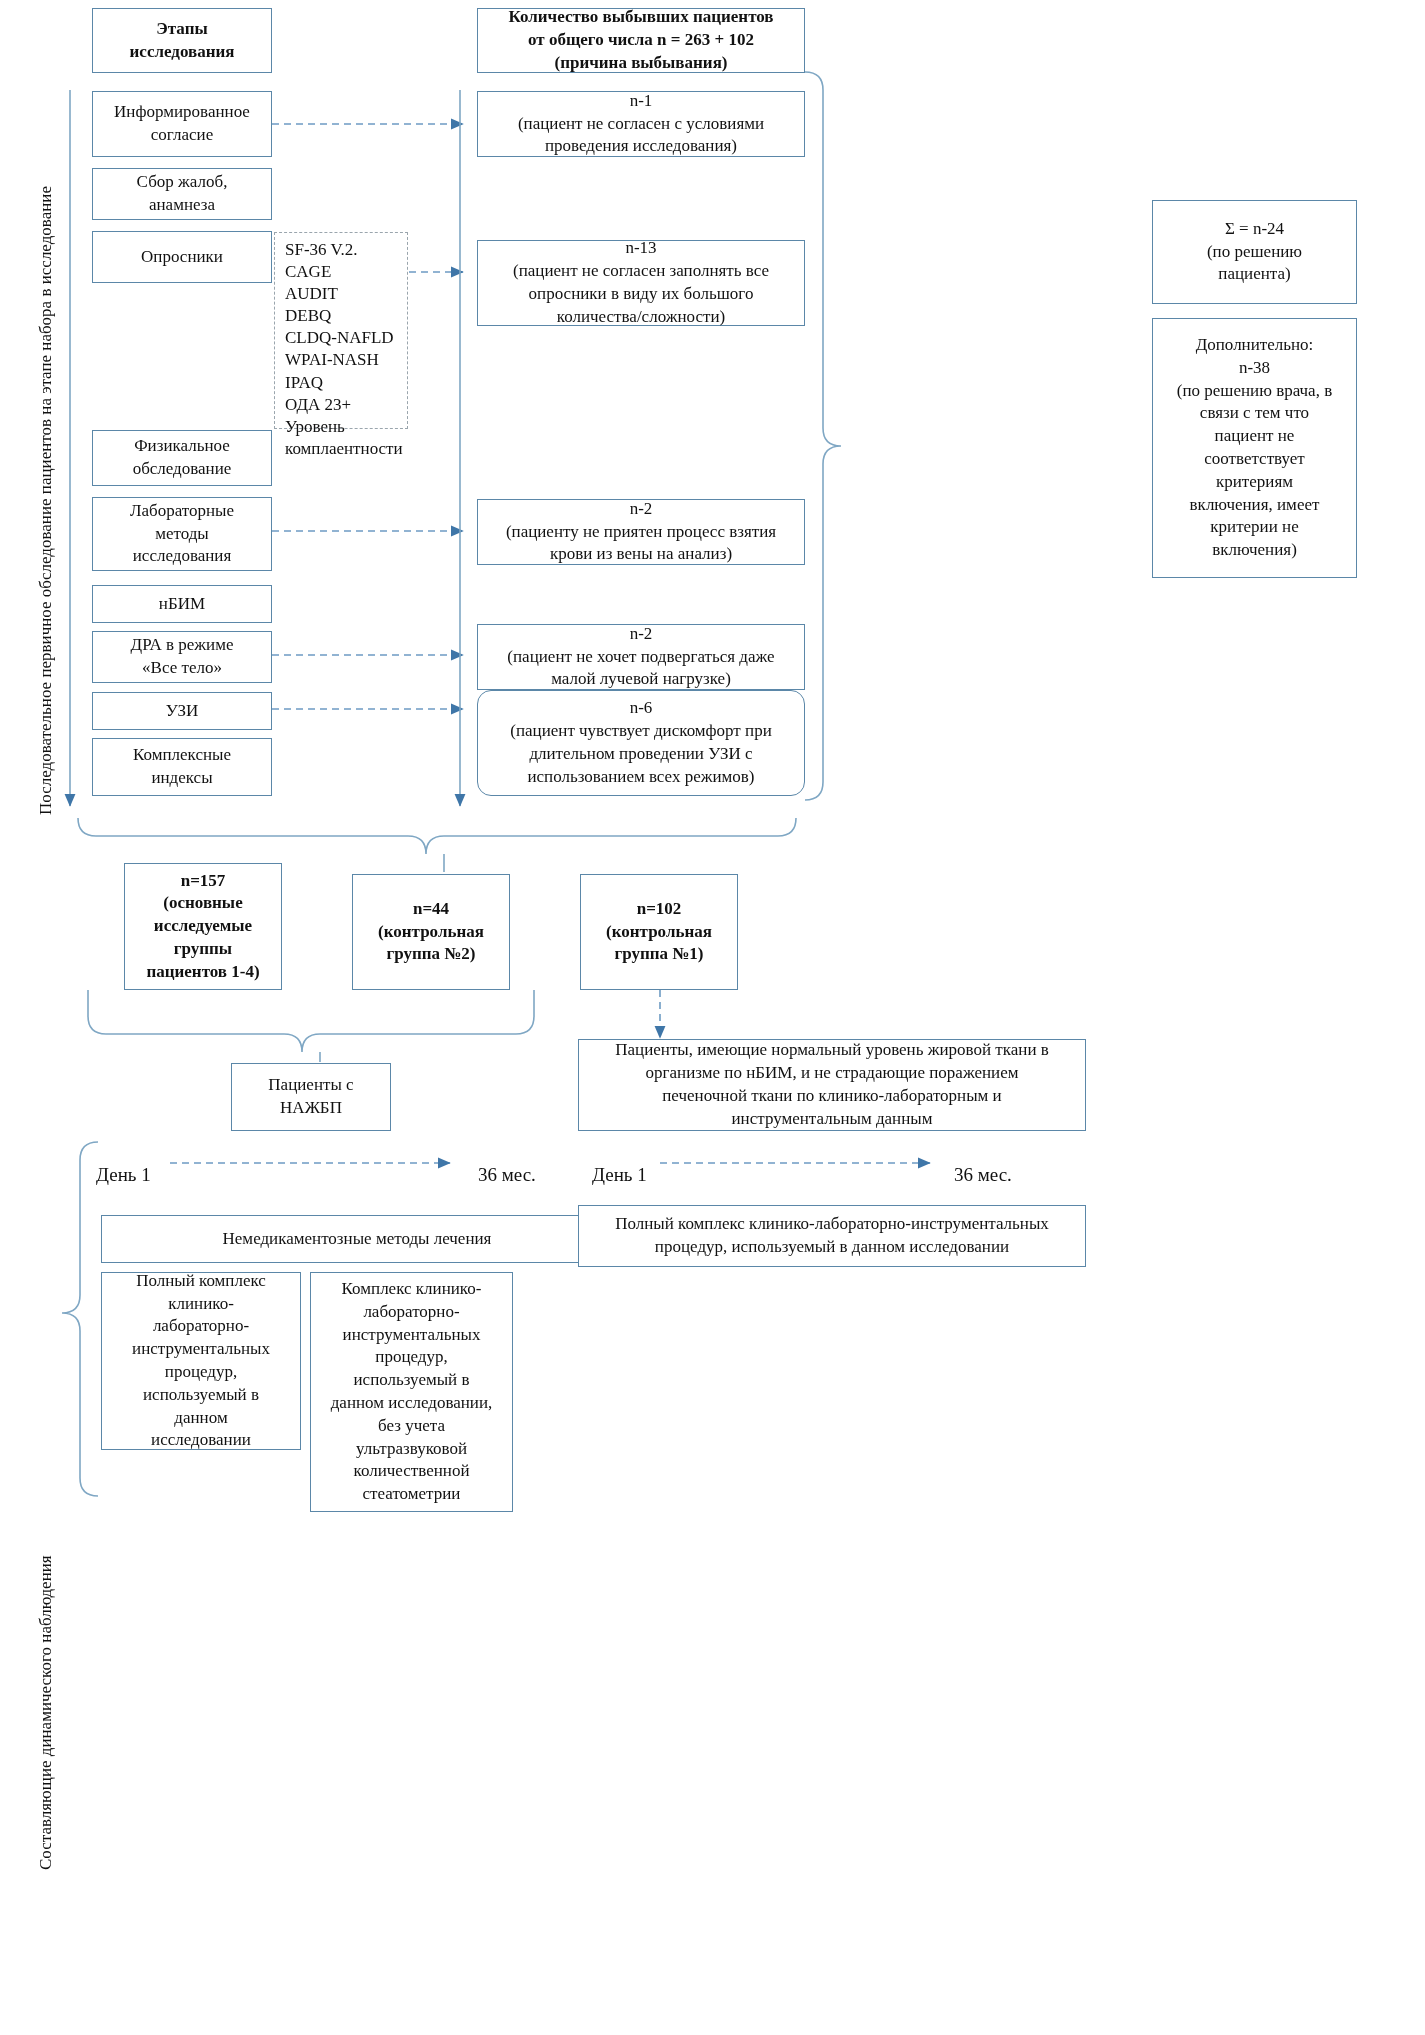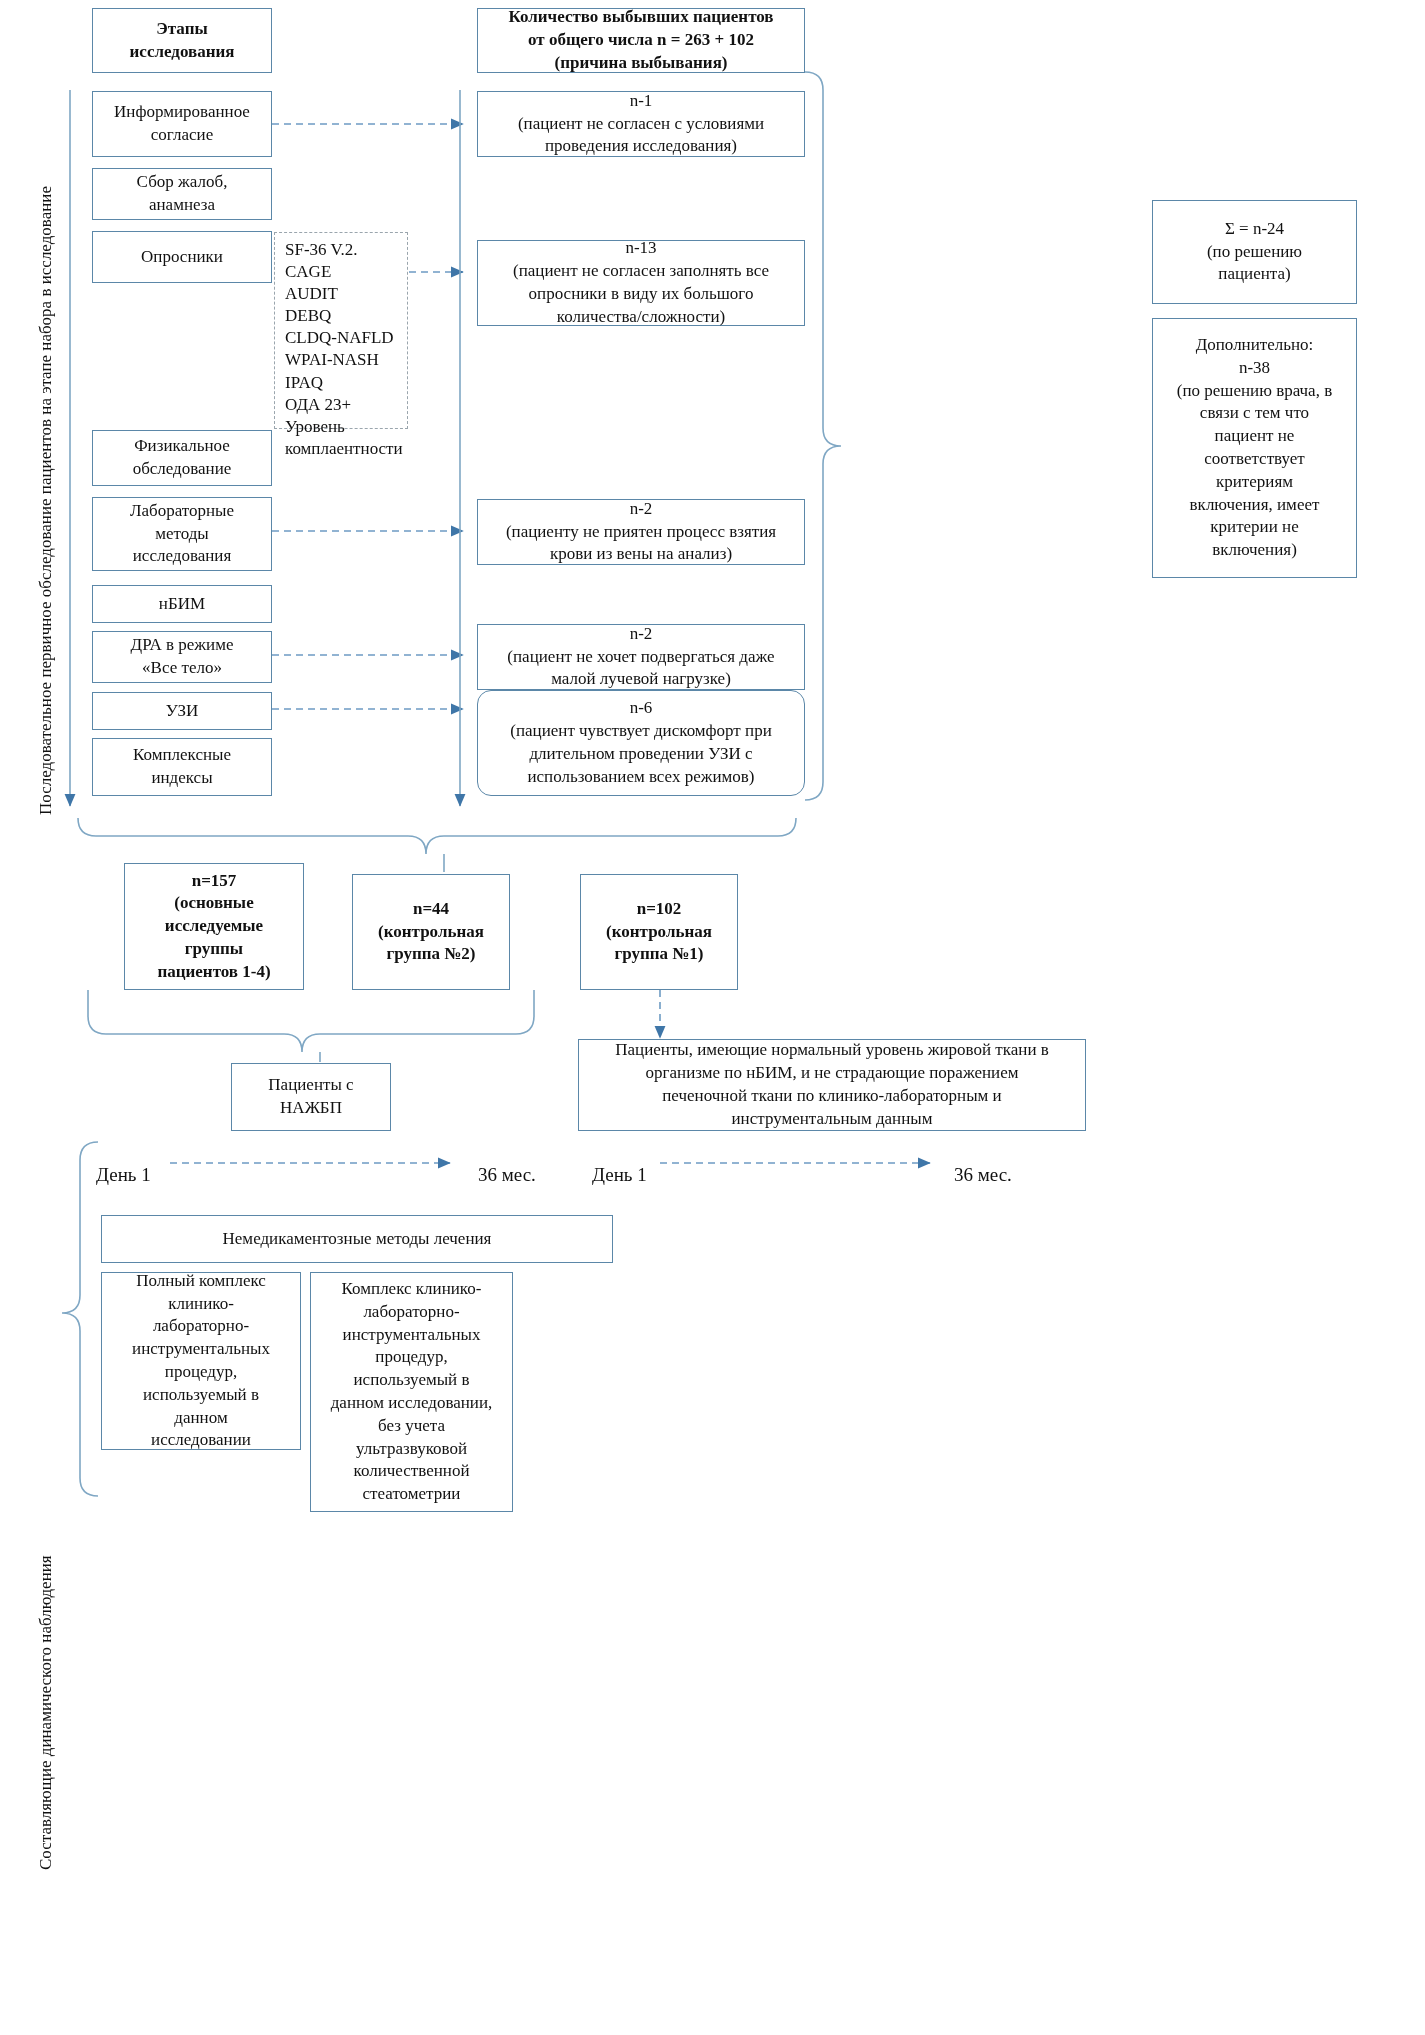--- a/index.html
+++ b/index.html
@@ -199,21 +199,21 @@
   </div>
 
   <div class="box" style="left:1152px; top:200px; width:205px; height:104px;">
     <div class="inner multiline">Σ = n-24<br>(по решению<br>пациента)</div>
   </div>
 
   <div class="box" style="left:1152px; top:318px; width:205px; height:260px;">
     <div class="inner multiline">Дополнительно:<br>n-38<br>(по решению врача, в<br>связи с тем что<br>пациент не<br>соответствует<br>критериям<br>включения, имеет<br>критерии не<br>включения)</div>
   </div>
 
-  <div class="box bold" style="left:124px; top:863px; width:180px; height:127px;">
+  <div class="box bold" style="left:124px; top:863px; width:158px; height:127px;">
     <div class="inner multiline">n=157<br>(основные<br>исследуемые<br>группы<br>пациентов 1-4)</div>
   </div>
 
   <div class="box bold" style="left:352px; top:874px; width:158px; height:116px;">
     <div class="inner multiline">n=44<br>(контрольная<br>группа №2)</div>
   </div>
 
   <div class="box bold" style="left:580px; top:874px; width:158px; height:116px;">
     <div class="inner multiline">n=102<br>(контрольная<br>группа №1)</div>
   </div>
@@ -237,14 +237,17 @@
   </div>
 
   <div class="box" style="left:101px; top:1272px; width:200px; height:178px;">
     <div class="inner multiline">Полный комплекс<br>клинико-<br>лабораторно-<br>инструментальных<br>процедур,<br>используемый в<br>данном<br>исследовании</div>
   </div>
 
   <div class="box" style="left:310px; top:1272px; width:203px; height:240px;">
     <div class="inner multiline">Комплекс клинико-<br>лабораторно-<br>инструментальных<br>процедур,<br>используемый в<br>данном исследовании,<br>без учета<br>ультразвуковой<br>количественной<br>стеатометрии</div>
   </div>
 
+  <div class="box" style="left:578px; top:1205px; width:508px; height:62px;">
+    <div class="inner multiline">Полный комплекс клинико-лабораторно-инструментальных<br>процедур, используемый в данном исследовании</div>
+  </div>
 
 </div>
 
 </body></html>

